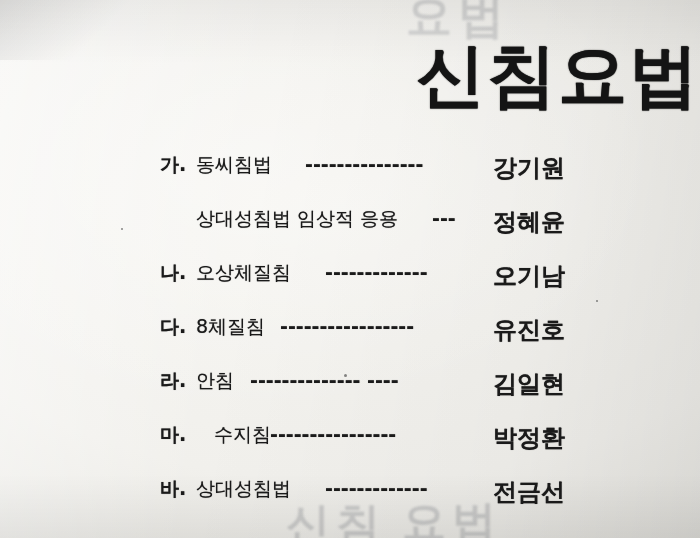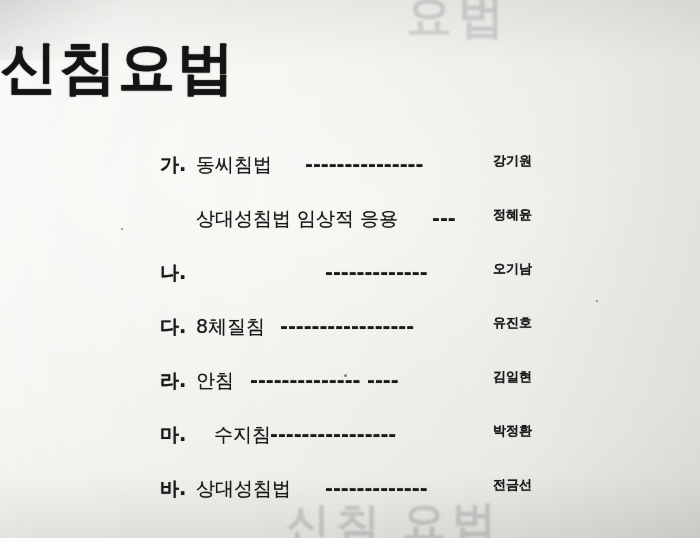--- a/index.html
+++ b/index.html
@@ -82,22 +82,22 @@
     position: relative;
     z-index: 3;
     padding: 0;
   }
 
   .doc-title {
     position: absolute;
     top: 30px;
     left: 0;
     width: 700px;
-    text-align: left;
-    font-size: 57px;
+    text-align: right;
+    font-size: 69px;
     font-weight: 700;
     letter-spacing: 2px;
     color: #141414;
     text-shadow: 0 0 1.4px rgba(0,0,0,0.75), 0.6px 0.4px 0.6px rgba(0,0,0,0.45);
     white-space: nowrap;
   }
 
   .toc {
     position: absolute;
     top: 152px;
@@ -141,21 +141,21 @@
     color: #1a1a1a;
     white-space: nowrap;
     letter-spacing: 0px;
     text-shadow: 0 0 0.7px rgba(0,0,0,0.5);
   }
 
   .author {
     position: absolute;
     top: 0;
     left: 493px;
-    font-size: 13px;
+    font-size: 24px;
     font-weight: 700;
     color: #1a1a1a;
     white-space: nowrap;
     text-shadow: 0 0 0.8px rgba(0,0,0,0.6);
   }
 
   
   .speck {
     position: absolute;
     background: rgba(40,40,40,0.55);
@@ -189,20 +189,21 @@
 
       <div class="toc-row">
         <span class="marker"></span>
         <span class="entry-title" style="left:196px">상대성침법 임상적 응용</span>
         <span class="leader" style="left:432px">---</span>
         <span class="author">정혜윤</span>
       </div>
 
       <div class="toc-row">
         <span class="marker">나.</span>
+        <span class="entry-title" style="left:196px">오상체질침</span>
         <span class="leader" style="left:325px">-------------</span>
         <span class="author">오기남</span>
       </div>
 
       <div class="toc-row">
         <span class="marker">다.</span>
         <span class="entry-title" style="left:196px">8체질침</span>
         <span class="leader" style="left:280px">-----------------</span>
         <span class="author">유진호</span>
       </div>

